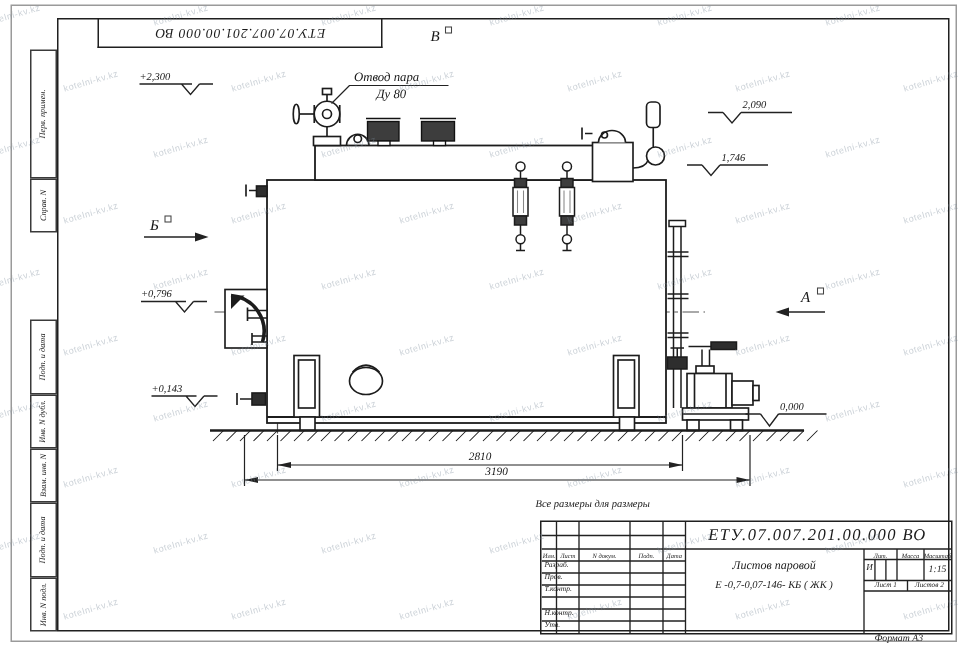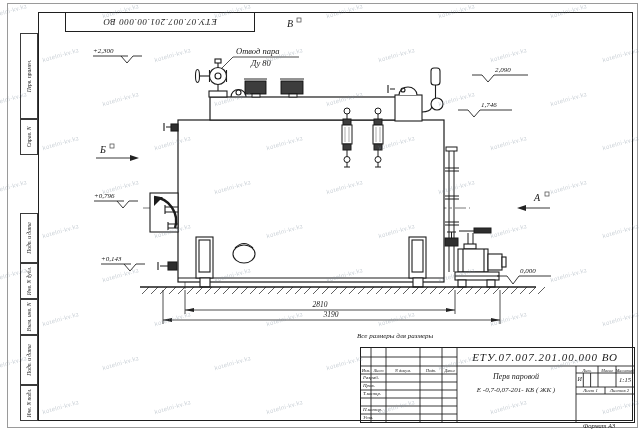--- a/index.html
+++ b/index.html
@@ -259,22 +259,22 @@
     <div class="txt c" style="left:88.5px;top:19.5px;font-size:4.3px;">Дата</div>
 
     <div class="txt" style="left:2px;top:27px;font-size:5px;">Разраб.</div>
     <div class="txt" style="left:2px;top:35px;font-size:5px;">Пров.</div>
     <div class="txt" style="left:2px;top:43px;font-size:5px;">Т.контр.</div>
     <div class="txt" style="left:2px;top:59px;font-size:5px;">Н.контр.</div>
     <div class="txt" style="left:2px;top:67px;font-size:5px;">Утв.</div>
 
     <div class="txt c" style="left:184px;top:3px;font-size:11px;letter-spacing:1px;">ЕТУ.07.007.201.00.000  ВО</div>
 
-    <div class="txt c" style="left:155px;top:24px;font-size:8px;">Перв паровой</div>
-    <div class="txt c" style="left:155px;top:38px;font-size:7px;">Е -0,7-0,07-201- КБ ( ЖК )</div>
+    <div class="txt c" style="left:155px;top:24px;font-size:8px;">Листов паровой</div>
+    <div class="txt c" style="left:155px;top:38px;font-size:7px;">Е -0,7-0,07-146- КБ ( ЖК )</div>
 
     <div class="txt c" style="left:226px;top:19.5px;font-size:4.3px;">Лит.</div>
     <div class="txt c" style="left:246px;top:19.5px;font-size:4.3px;">Масса</div>
     <div class="txt c" style="left:264px;top:19.5px;font-size:4.3px;">Масштаб</div>
     <div class="txt c" style="left:218.7px;top:28px;font-size:6px;">И</div>
     <div class="txt c" style="left:264px;top:28px;font-size:6.5px;">1:15</div>
     <div class="txt c" style="left:229.5px;top:39.5px;font-size:4.8px;">Лист 1</div>
     <div class="txt c" style="left:258.5px;top:39.5px;font-size:4.8px;">Листов 2</div>
 
   </div>

